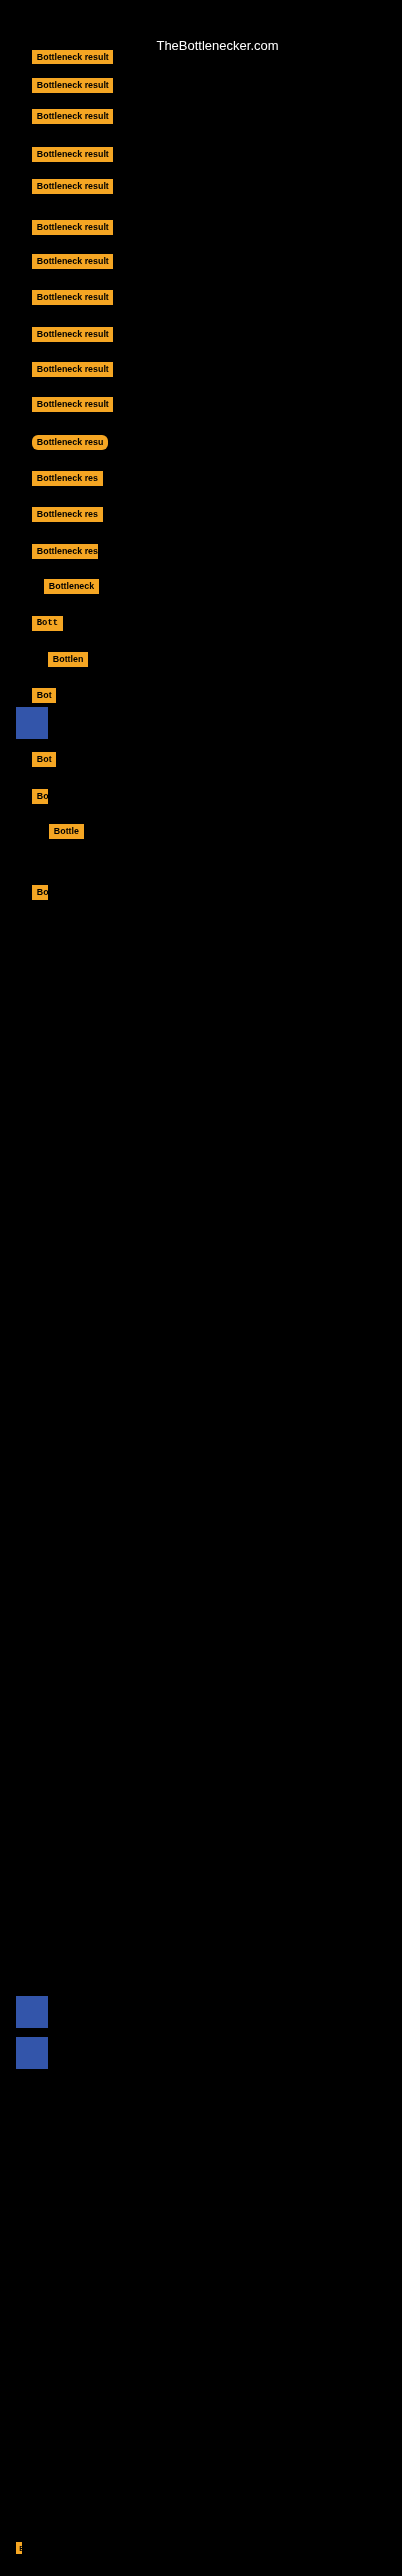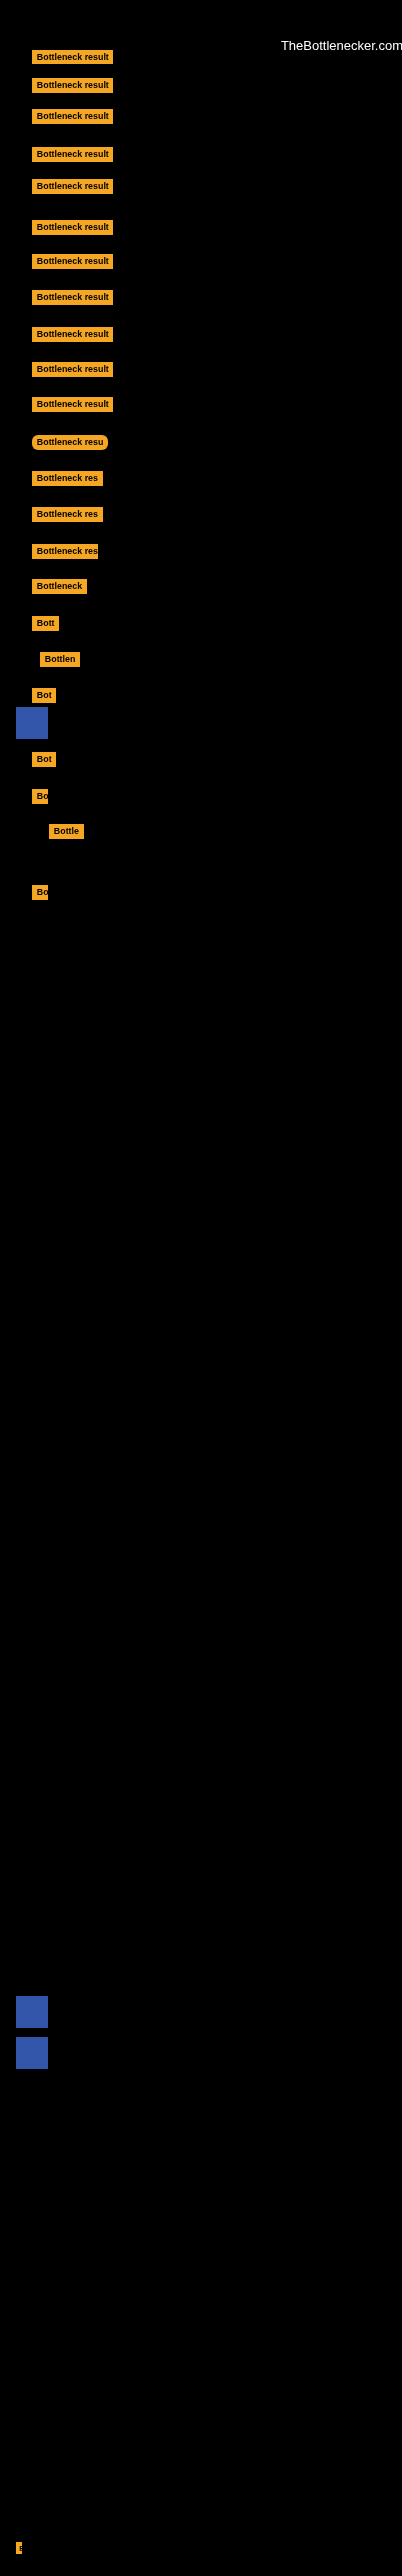--- a/index.html
+++ b/index.html
@@ -10,21 +10,21 @@
 
     body {
       width: 403px;
       min-height: 2576px;
       background-color: #000000;
       font-family: Arial, sans-serif;
       position: relative;
     }
 
     .site-title {
-      text-align: right;
+      text-align: center;
       color: #ffffff;
       font-size: 13px;
       padding: 6.4px 0;
       font-weight: normal;
     }
 
     .bottleneck-badge {
       display: inline-block;
       background-color: #f5a623;
       color: #000000;
@@ -73,23 +73,23 @@
     <div class="result-row" style="top: 188px; left: 0px;"><span class="bottleneck-badge" style="max-width: 81px; display: inline-block;">Bottleneck result</span></div>
     <div class="result-row" style="top: 222px; left: 0px;"><span class="bottleneck-badge" style="max-width: 81px; display: inline-block;">Bottleneck result</span></div>
     <div class="result-row" style="top: 258px; left: 0px;"><span class="bottleneck-badge" style="max-width: 81px; display: inline-block;">Bottleneck result</span></div>
     <div class="result-row" style="top: 295px; left: 0px;"><span class="bottleneck-badge" style="max-width: 81px; display: inline-block;">Bottleneck result</span></div>
     <div class="result-row" style="top: 330px; left: 0px;"><span class="bottleneck-badge" style="max-width: 81px; display: inline-block;">Bottleneck result</span></div>
     <div class="result-row" style="top: 365px; left: 0px;"><span class="bottleneck-badge" style="max-width: 81px; display: inline-block;">Bottleneck result</span></div>
     <div class="result-row" style="top: 403px; left: 0px;"><span class="bottleneck-badge" style="max-width: 76px; display: inline-block; border-radius: 6px;">Bottleneck resu</span></div>
     <div class="result-row" style="top: 439px; left: 0px;"><span class="bottleneck-badge" style="max-width: 71px; display: inline-block;">Bottleneck res</span></div>
     <div class="result-row" style="top: 475px; left: 0px;"><span class="bottleneck-badge" style="max-width: 71px; display: inline-block;">Bottleneck res</span></div>
     <div class="result-row" style="top: 512px; left: 0px;"><span class="bottleneck-badge" style="max-width: 66px; display: inline-block;">Bottleneck res</span></div>
-    <div class="result-row" style="top: 547px; left: 0px;"><span class="bottleneck-badge" style="max-width: 56px; display: inline-block;">Bottleneck</span></div>
-    <div class="result-row" style="top: 584px; left: 0px;"><span class="bottleneck-badge" style="max-width: 34px; display: inline-block;">Bott</span></div>
-    <div class="result-row" style="top: 620px; left: 8px;"><span class="bottleneck-badge" style="max-width: 52px; display: inline-block;">Bottlen</span></div>
+    <div class="result-row" style="top: 547px; left: 12px;"><span class="bottleneck-badge" style="max-width: 56px; display: inline-block;">Bottleneck</span></div>
+    <div class="result-row" style="top: 584px; left: 0px;"><span class="bottleneck-badge" style="max-width: 34px; display: inline-block; font-family: Liberation Mono, monospace;">Bott</span></div>
+    <div class="result-row" style="top: 620px; left: 16px;"><span class="bottleneck-badge" style="max-width: 52px; display: inline-block;">Bottlen</span></div>
     <div class="result-row" style="top: 656px; left: 0px;"><span class="bottleneck-badge" style="max-width: 24px; display: inline-block;">Bot</span></div>
     <div class="result-row" style="top: 720px; left: 0px;"><span class="bottleneck-badge" style="max-width: 24px; display: inline-block;">Bot</span></div>
     <div class="result-row" style="top: 757px; left: 0px;"><span class="bottleneck-badge" style="max-width: 16px; display: inline-block;">Bo</span></div>
     <div class="result-row" style="top: 792px; left: 17px;"><span class="bottleneck-badge" style="max-width: 39px; display: inline-block;">Bottle</span></div>
     <div class="result-row" style="top: 853px; left: 0px;"><span class="bottleneck-badge" style="max-width: 16px; display: inline-block;">Bo</span></div>
   </div>
 <div id="lines-container">
     <div class="vertical-line" style="top: 691px; height: 16px;"></div>
     <div class="vertical-line" style="top: 1980px; height: 24px;"></div>
     <div class="vertical-line" style="top: 2021px; height: 16px;"></div>

